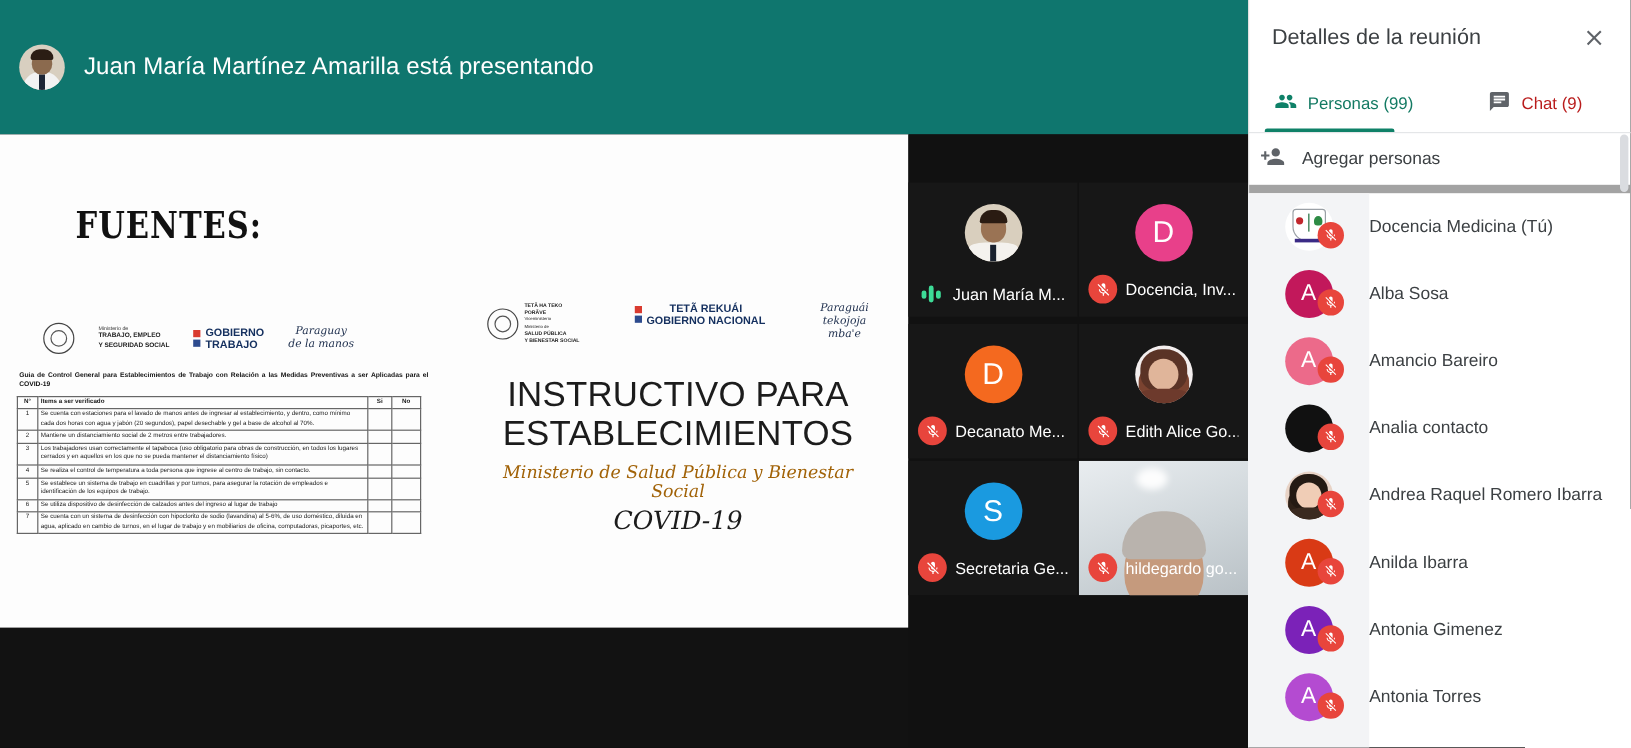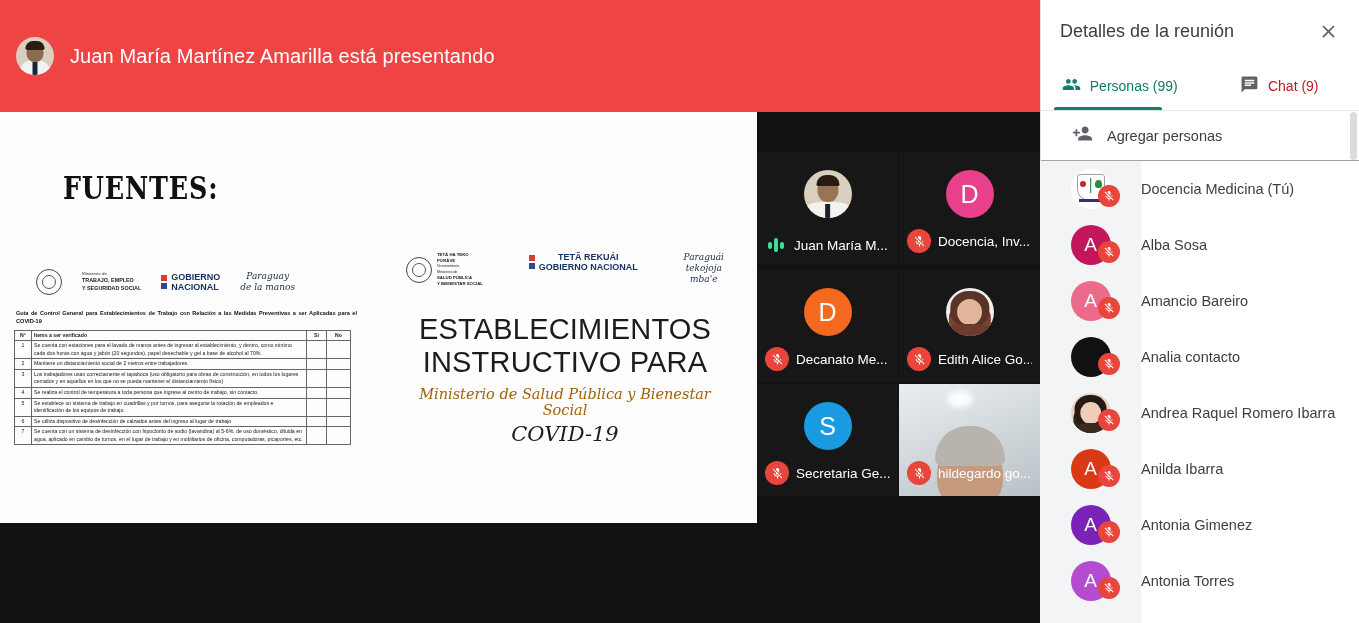--- a/index.html
+++ b/index.html
@@ -10,21 +10,21 @@
     background: #111111;
   }
   .app { position: relative; width: 1359px; height: 623px; background: #111111; }
 
   
   .stage { position: absolute; left: 0; top: 0; width: 1040px; height: 623px; background: #121212; }
 
   .presenting-bar {
     position: absolute; left: 0; top: 0; width: 1040px; height: 112px;
     display: flex; align-items: center; padding-left: 16px; gap: 16px;
-    background: #ef4444;
+    background: #0f766e;
   }
   .presenter-avatar {
     width: 38px; height: 38px; border-radius: 50%;
     background: #d8cfc0; overflow: hidden; position: relative; flex: 0 0 auto;
   }
   .presenter-avatar .face {
     position: absolute; left: 50%; top: 6px; transform: translateX(-50%);
     width: 17px; height: 19px; border-radius: 50% 50% 45% 45%; background: #8b6a4e;
   }
   .presenter-avatar .hair {
@@ -204,22 +204,22 @@
     font-size: 14px; color: #b91c1c; position: relative;
   }
   .tab.active { color: #137a63; font-weight: 500; }
   .tab.active::after {
     content: ""; position: absolute; left: 14px; right: 38px; bottom: 0;
     height: 3px; border-radius: 2px 2px 0 0; background: #0f8168;
   }
   .tabs-divider { height: 1px; background: #e4e6e8; }
 
   .add-row {
-    height: 50px; display: flex; align-items: center; gap: 14px; padding-left: 32px;
-    border-bottom: 1px solid #a3a3a3;
+    height: 50px; display: flex; align-items: center; gap: 14px; padding-left: 10px;
+    border-bottom: 7px solid #a3a3a3;
   }
   .add-row .txt { font-size: 14.5px; color: #3c4043; }
 
   .people-list { position: relative; height: 463px; overflow: hidden; }
   .list-stripe { position: absolute; left: 0; top: 0; width: 101px; height: 100%; background: #f3f4f6; }
   .person {
     position: relative; height: 56px; display: flex; align-items: center; z-index: 1;
   }
   .person .ava-wrap { position: relative; width: 101px; display: flex; justify-content: center; flex: 0 0 auto; }
   .person .ava {
@@ -278,21 +278,21 @@
             <div>TRABAJO, EMPLEO</div>
             <div>Y SEGURIDAD SOCIAL</div>
           </div>
           <div class="gob">
             <div class="sq">
                 <i class="r"></i>
                 <i class="b"></i>
               </div>
             <div class="labels">
               <div>GOBIERNO</div>
-              <div>NACIONAL</div>
+              <div>TRABAJO</div>
             </div>
           </div>
           <div class="pyg">
             <div>Paraguay</div>
             <div>de la manos</div>
           </div>
         </div>
 
         <div class="tbl-caption">Guia de Control General para Establecimientos de Trabajo con Relación a las Medidas Preventivas a ser Aplicadas para el COVID-19</div>
 
@@ -375,22 +375,22 @@
               <div>GOBIERNO NACIONAL</div>
             </div>
           </div>
           <div class="pyg">
             <div>Paraguái</div>
             <div>tekojoja</div>
             <div>mba'e</div>
           </div>
         </div>
         <div class="rtitle">
+          <div>INSTRUCTIVO PARA</div>
           <div>ESTABLECIMIENTOS</div>
-          <div>INSTRUCTIVO PARA</div>
         </div>
         <div class="rsub">Ministerio de Salud Pública y Bienestar Social</div>
         <div class="rcovid">COVID-19</div>
       </div>
 
     </div>
 
     <div class="tiles">
 
       <div class="tile t0">

